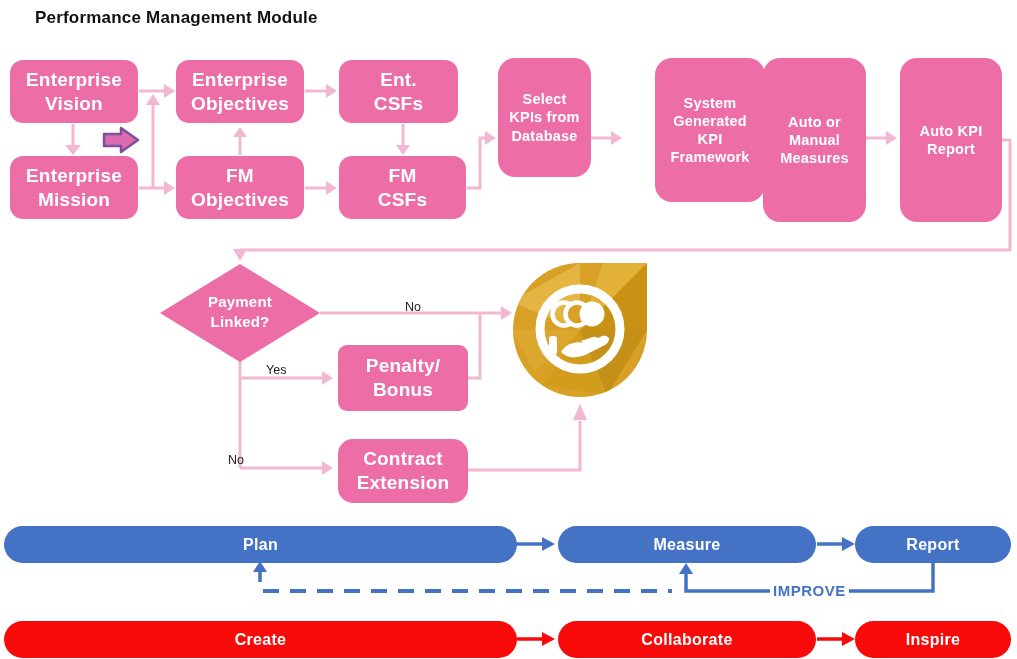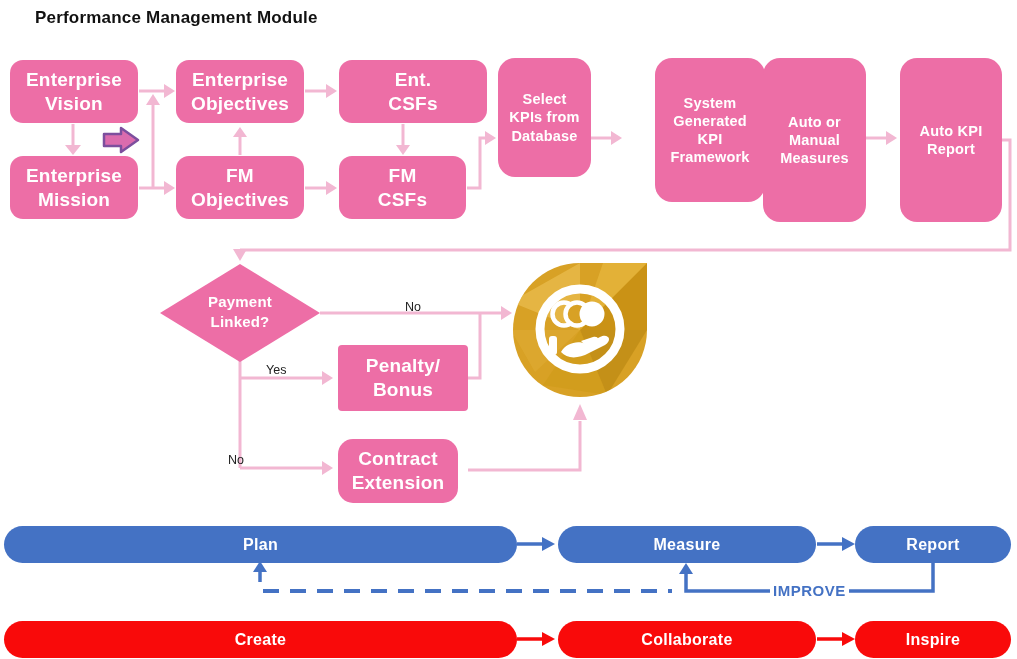--- a/index.html
+++ b/index.html
@@ -140,21 +140,21 @@
 </svg>
 
 <div class="pbox" style="left:10px;top:60px;width:128px;height:63px">Enterprise
 Vision</div>
 <div class="pbox" style="left:10px;top:156px;width:128px;height:63px">Enterprise
 Mission</div>
 <div class="pbox" style="left:176px;top:60px;width:128px;height:63px">Enterprise
 Objectives</div>
 <div class="pbox" style="left:176px;top:156px;width:128px;height:63px">FM
 Objectives</div>
-<div class="pbox" style="left:339px;top:60px;width:148px;height:63px">Ent.
+<div class="pbox" style="left:339px;top:60px;width:119px;height:63px">Ent.
 CSFs</div>
 <div class="pbox" style="left:339px;top:156px;width:127px;height:63px">FM
 CSFs</div>
 <div class="pbox tall" style="left:498px;top:58px;width:93px;height:119px">Select
 KPIs from
 Database</div>
 <div class="pbox tall" style="left:655px;top:58px;width:110px;height:144px">System
 Generated
 KPI
 Framework</div>
@@ -163,23 +163,23 @@
 Measures</div>
 <div class="pbox tall" style="left:900px;top:58px;width:102px;height:164px">Auto KPI
 Report</div>
 
 <div class="diamond-label" style="left:180px;top:292px;width:120px">Payment
 Linked?</div>
 <div class="branch-label" style="left:405px;top:300px">No</div>
 <div class="branch-label" style="left:266px;top:363px">Yes</div>
 <div class="branch-label" style="left:228px;top:453px">No</div>
 
-<div class="pbox" style="left:338px;top:345px;width:130px;height:66px;border-radius:4px">Penalty/
+<div class="pbox" style="left:338px;top:345px;width:130px;height:66px;border-radius:9px">Penalty/
 Bonus</div>
-<div class="pbox" style="left:338px;top:439px;width:120px;height:64px;border-radius:15px">Contract
+<div class="pbox" style="left:338px;top:439px;width:130px;height:64px;border-radius:15px">Contract
 Extension</div>
 
 <svg id="badge" width="150" height="148" viewBox="0 0 150 148">
   <defs>
     <clipPath id="teardrop-clip">
         <path d="M75,6 A67,67 0 1 0 142,73 L142,6 Z"></path>
       </clipPath>
   </defs>
   <path d="M75,6 A67,67 0 1 0 142,73 L142,6 Z" fill="#D8A125"></path>
   <g clip-path="url(#teardrop-clip)">

